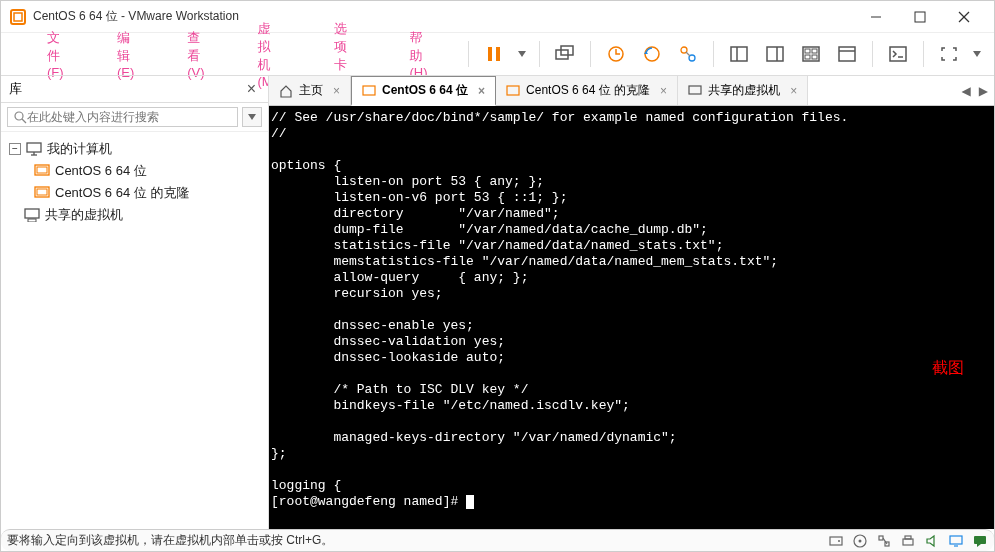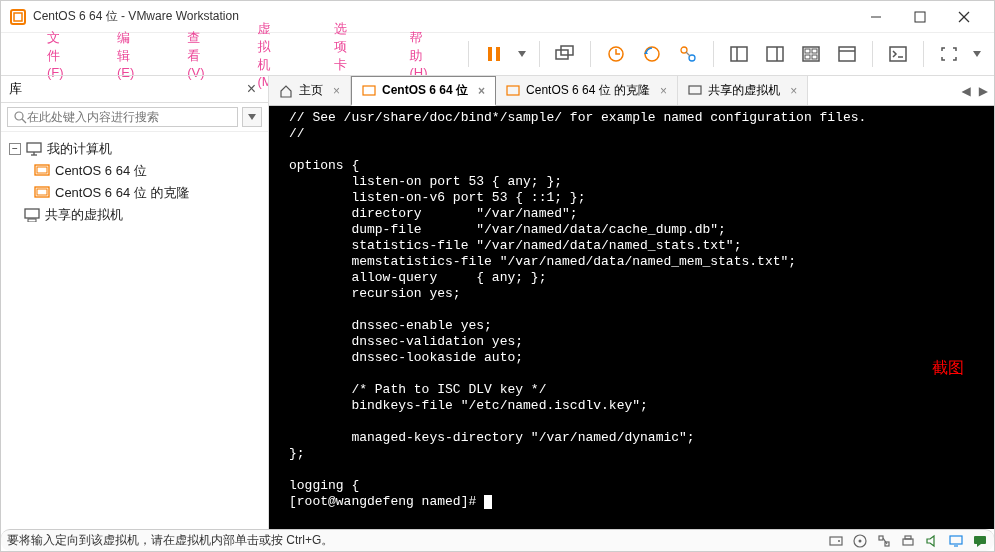--- a/index.html
+++ b/index.html
@@ -26,21 +26,21 @@
 .tree-indent1 { padding-left: 26px; }
 .tree-indent0 { padding-left: 2px; }
 .tree-icon { width: 18px; height: 18px; margin-right: 4px; display:inline-flex; align-items:center; justify-content:center;}
 .box-toggle { width: 12px; height: 12px; border: 1px solid #888; font-size: 10px; line-height: 10px; text-align: center; margin-right: 4px; background: #fff; }
 .content-area { flex: 1; display: flex; flex-direction: column; min-width: 0; justify-content: flex-end; }
 .tabs-row { display: flex; align-items: stretch; height: 30px; border-bottom: 1px solid #ccc; background: #fff; }
 .tab { display: flex; align-items: center; padding: 0 10px; border-right: 1px solid #ddd; font-size: 12px; gap: 6px; background: #f5f5f5; }
 .tab.active { border: 1px solid #888; border-bottom: 2px solid #fff; background: #fff; margin-bottom: -1px; font-weight: 600; }
 .tab .tab-close { color: #888; font-size: 12px; margin-left: 4px; }
 .tab-nav { margin-left: auto; display: flex; align-items: center; padding: 0 6px; gap: 8px; color: #666; }
-.terminal { flex: 1; background: #000; color: #fff; font-family: Consolas, "Courier New", monospace; font-size: 13px; line-height: 16px; padding: 4px 20px; white-space: pre; overflow: hidden; position: relative; }
+.terminal { flex: 1; background: #000; color: #fff; font-family: Consolas, "Courier New", monospace; font-size: 13px; line-height: 16px; padding: 4px 2px; white-space: pre; overflow: hidden; position: relative; }
 .annotation { position: absolute; right: 30px; top: 230px; color: #f00; font-family: "Microsoft YaHei"; font-size: 16px; font-weight: 500; margin-top: 24px; }
 .cursor { display:inline-block; width:8px; height:14px; background:#fff; vertical-align:middle; }
 .status-bar { display: flex; align-items: center; height: 22px; border-top: 1px solid #ccc; padding: 0 6px; font-size: 12px; background: #fafafa; border-radius: 9px; }
 .status-text { flex: 1; color: #333; }
 .status-icons { display: flex; gap: 8px; }
 .status-icons span { color: #666; width:16px; display:inline-flex; align-items:center; justify-content:center;}
 svg { display:block; }
 .orange { color:#f57c00; }
 </style>
 </head>

